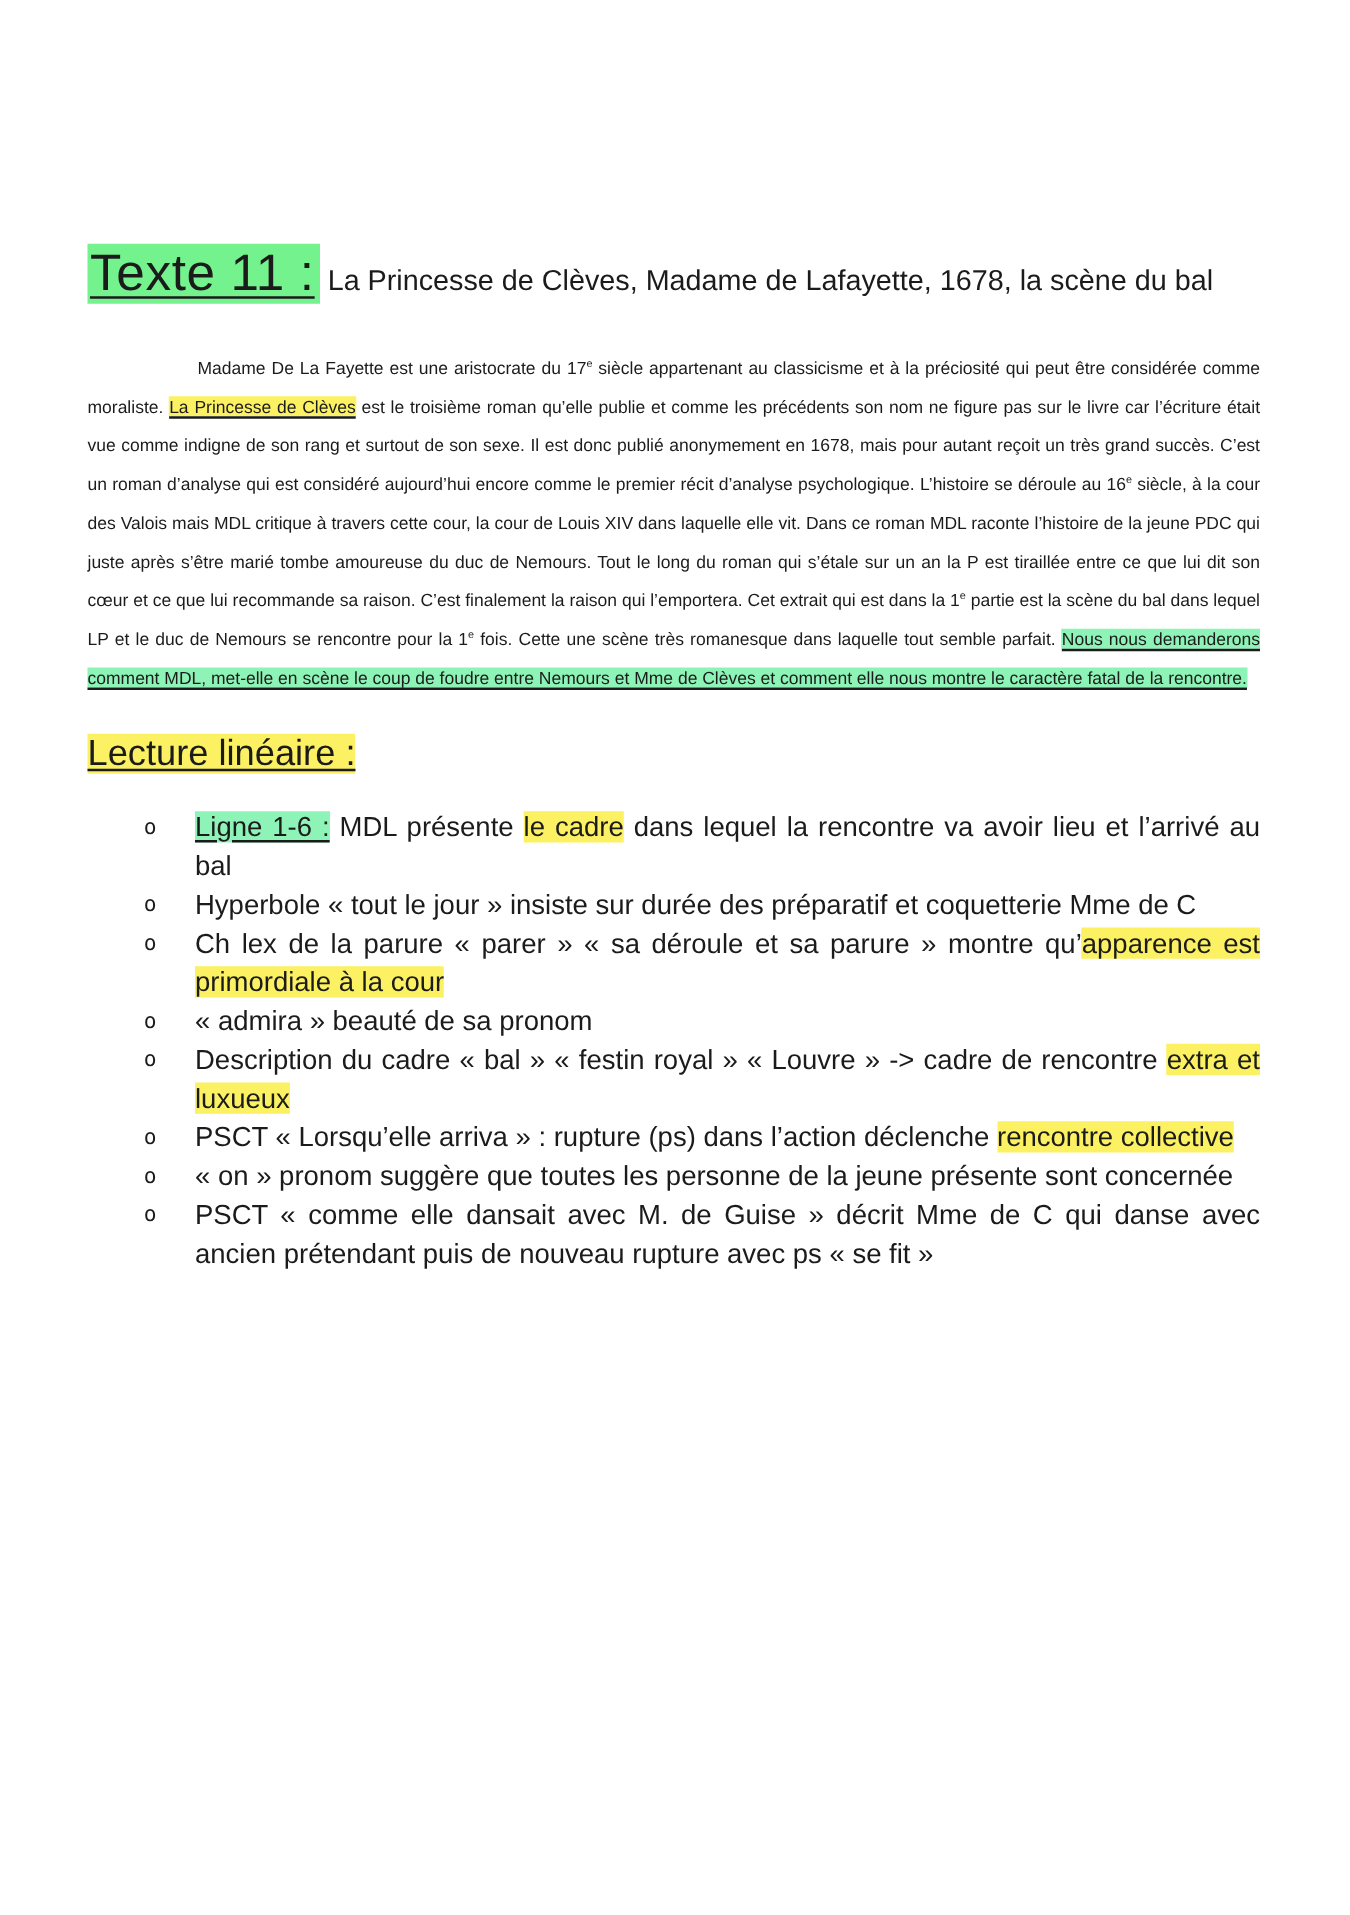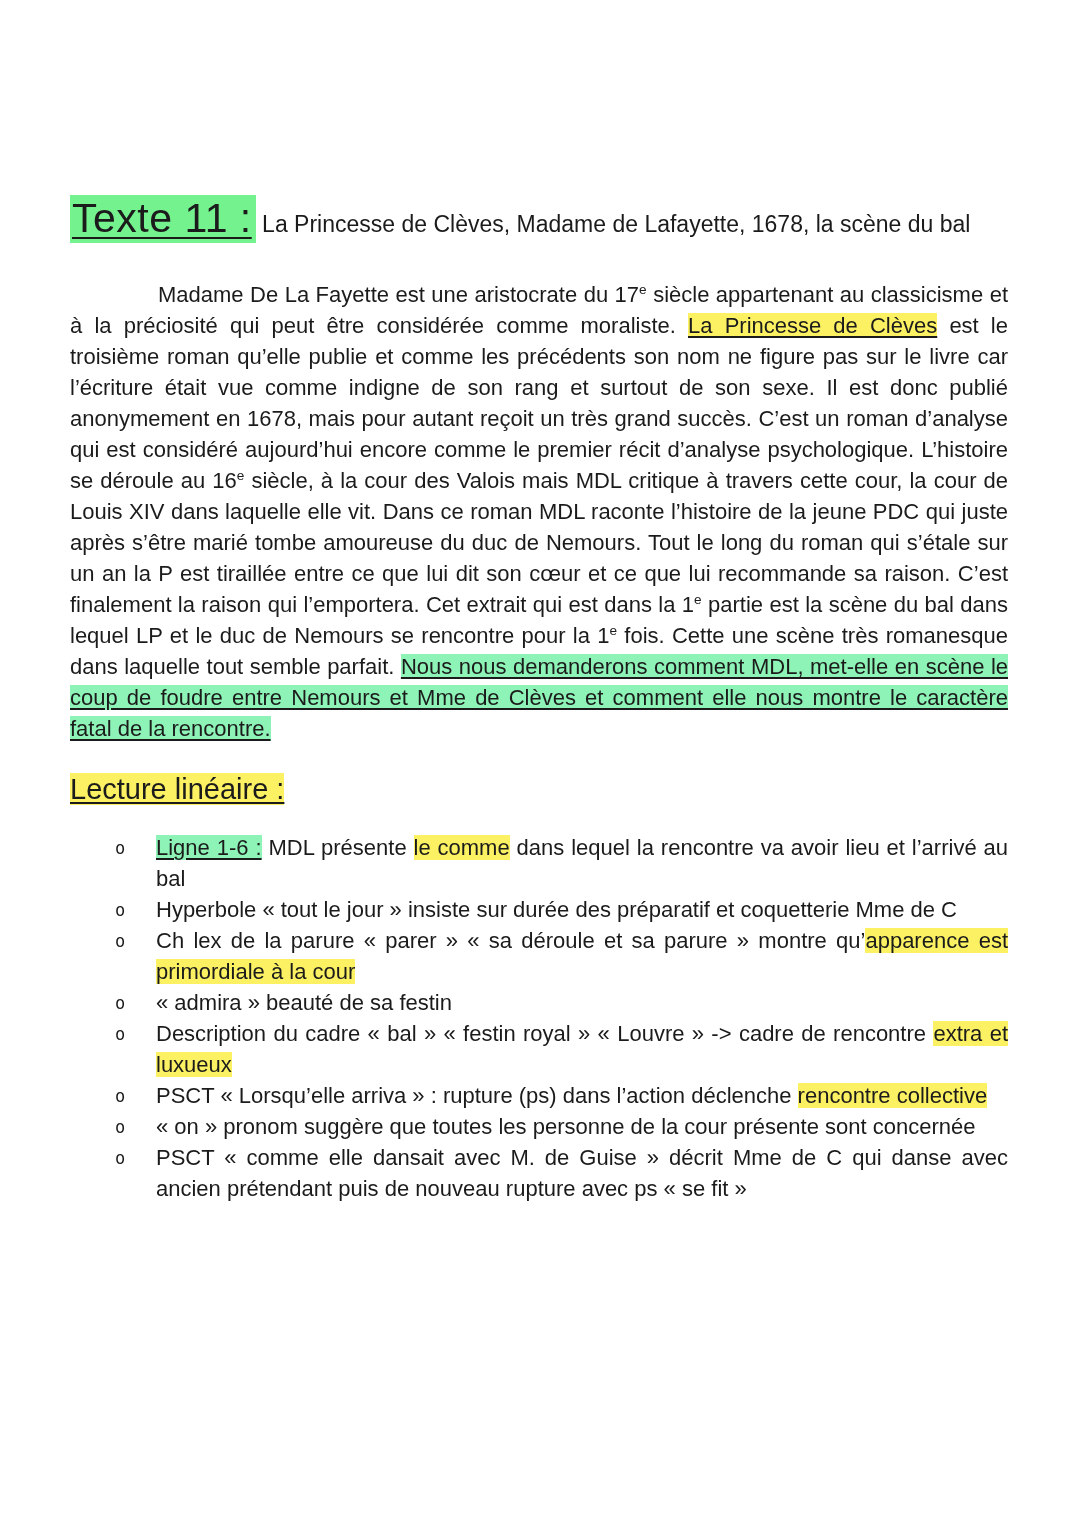--- a/index.html
+++ b/index.html
@@ -21,21 +21,21 @@
     background: var(--hl-green-strong, #74f28e);
     text-decoration: underline;
     text-decoration-thickness: 2px;
     text-underline-offset: 5px;
     padding: 0 4px 2px 2px;
   }
   .title-rest { font-size: 23px; }
 
   
   .intro {
-    font-size: 22px;
+    font-size: 14px;
     line-height: 31px;
     text-align: justify;
     text-indent: 88px;
   }
   sup { font-size: 0.62em; line-height: 0; }
 
   .hl-y { background: var(--hl-yellow, #fbf163); }
   .hl-g { background: var(--hl-green, #8df3b6); }
   .u {
     text-decoration: underline;
@@ -69,23 +69,23 @@
 
 <div class="page">
 
   <h1 class="title"><span class="title-big">Texte 11 :</span><span class="title-rest"> La Princesse de Clèves, Madame de Lafayette, 1678, la scène du bal</span></h1>
 
   <p class="intro"><span>Madame De La Fayette est une aristocrate du 17</span><sup>e</sup><span> siècle appartenant au classicisme et à la préciosité qui peut être considérée comme moraliste. </span><span class="hl-y u">La Princesse de Clèves</span><span> est le troisième roman qu’elle publie et comme les précédents son nom ne figure pas sur le livre car l’écriture était vue comme indigne de son rang et surtout de son sexe. Il est donc publié anonymement en 1678, mais pour autant reçoit un très grand succès. C’est un roman d’analyse qui est considéré aujourd’hui encore comme le premier récit d’analyse psychologique. L’histoire se déroule au 16</span><sup>e</sup><span> siècle, à la cour des Valois mais MDL critique à travers cette cour, la cour de Louis XIV dans laquelle elle vit. Dans ce roman MDL raconte l’histoire de la jeune PDC qui juste après s’être marié tombe amoureuse du duc de Nemours. Tout le long du roman qui s’étale sur un an la P est tiraillée entre ce que lui dit son cœur et ce que lui recommande sa raison. C’est finalement la raison qui l’emportera. Cet extrait qui est dans la 1</span><sup>e</sup><span> partie est la scène du bal dans lequel LP et le duc de Nemours se rencontre pour la 1</span><sup>e</sup><span> fois. Cette une scène très romanesque dans laquelle tout semble parfait. </span><span class="hl-g u">Nous nous demanderons comment MDL, met-elle en scène le coup de foudre entre Nemours et Mme de Clèves et comment elle nous montre le caractère fatal de la rencontre.</span></p>
 
   <h2 class="section"><span class="hl-y u">Lecture linéaire :</span></h2>
 
   <ul class="bullets">
-      <li><span class="marker">o</span><span class="li-body"><span class="hl-g u">Ligne 1-6 :</span><span> MDL présente </span><span class="hl-y">le comme</span><span> dans lequel la rencontre va avoir lieu et l’arrivé au bal</span></span></li>
+      <li><span class="marker">o</span><span class="li-body"><span class="hl-g u">Ligne 1-6 :</span><span> MDL présente </span><span class="hl-y">le cadre</span><span> dans lequel la rencontre va avoir lieu et l’arrivé au bal</span></span></li>
       <li><span class="marker">o</span><span class="li-body"><span>Hyperbole « tout le jour » insiste sur durée des préparatif et coquetterie Mme de C</span></span></li>
       <li><span class="marker">o</span><span class="li-body"><span>Ch lex de la parure « parer » « sa déroule et sa parure » montre qu’</span><span class="hl-y">apparence est primordiale à la cour</span></span></li>
-      <li><span class="marker">o</span><span class="li-body"><span>« admira » beauté de sa festin</span></span></li>
+      <li><span class="marker">o</span><span class="li-body"><span>« admira » beauté de sa pronom</span></span></li>
       <li><span class="marker">o</span><span class="li-body"><span>Description du cadre « bal » « festin royal » « Louvre » -&gt; cadre de rencontre </span><span class="hl-y">extra et luxueux</span></span></li>
       <li><span class="marker">o</span><span class="li-body"><span>PSCT « Lorsqu’elle arriva » : rupture (ps) dans l’action déclenche </span><span class="hl-y">rencontre collective</span></span></li>
-      <li><span class="marker">o</span><span class="li-body"><span>« on » pronom suggère que toutes les personne de la cour présente sont concernée</span></span></li>
+      <li><span class="marker">o</span><span class="li-body"><span>« on » pronom suggère que toutes les personne de la jeune présente sont concernée</span></span></li>
       <li><span class="marker">o</span><span class="li-body"><span>PSCT « comme elle dansait avec M. de Guise » décrit Mme de C qui danse avec ancien prétendant puis de nouveau rupture avec ps « se fit »</span></span></li>
     </ul>
 
 </div>
 
 </body></html>

